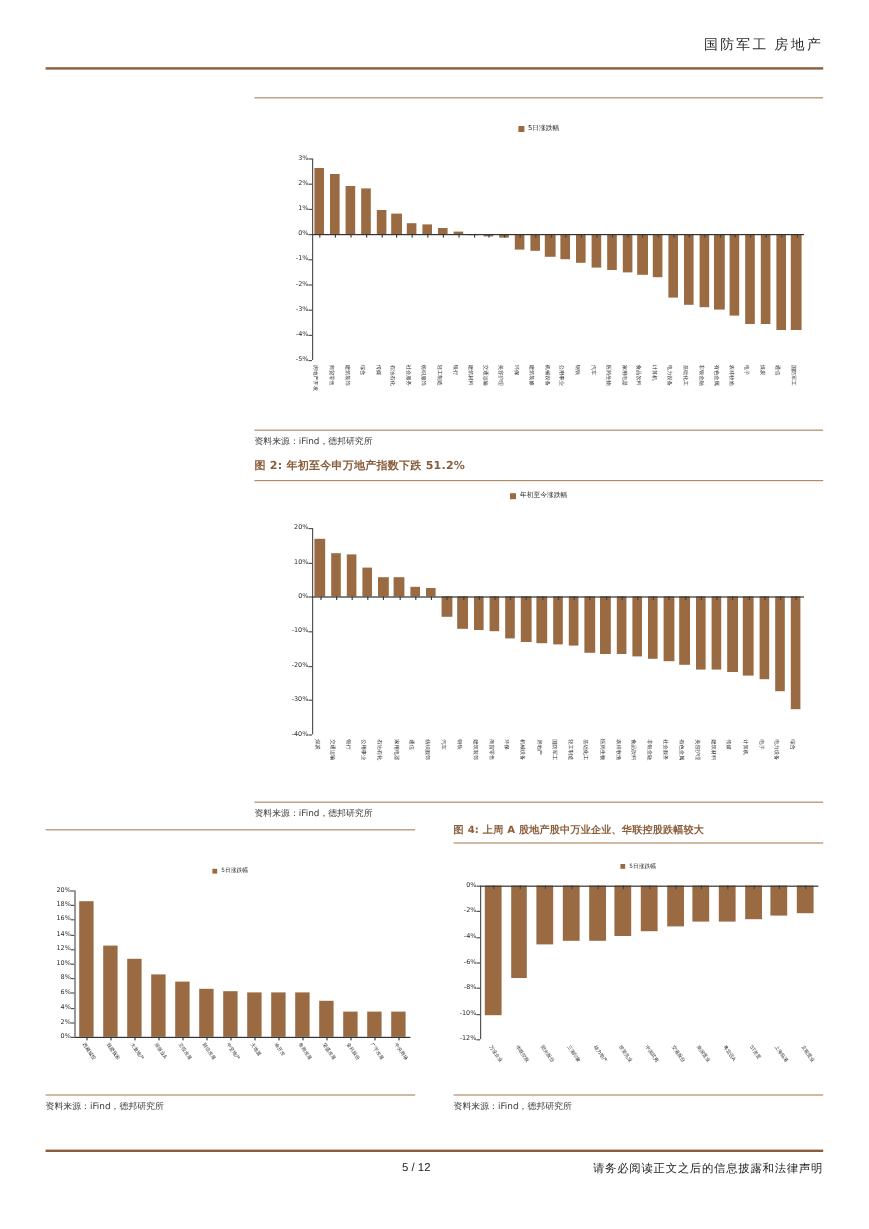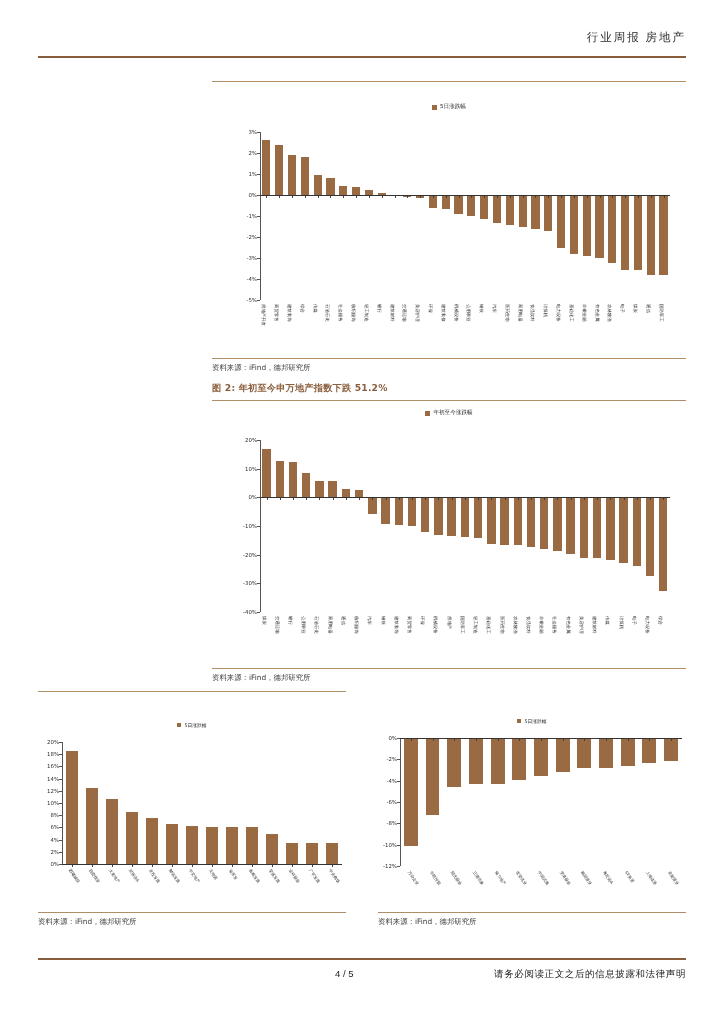--- a/index.html
+++ b/index.html
@@ -65,21 +65,21 @@
                font-family:"Liberation Sans",sans-serif;}
   .footer-note{position:absolute;right:38px;top:968px;font-size:9.5px;color:#222;
                letter-spacing:.6px;font-family:"Liberation Serif",serif;}
 </style>
 </head>
 <body>
 
 <div class="page">
 
   <div class="header">
-    <div class="header-right">行业周报  房地产</div>
+    <div class="header-right">国防军工  房地产</div>
     <div class="header-rule"></div>
   </div>
 
   <div class="panel-box" style="left:212px;top:76px;width:474px;">
     <div class="fig-rule" style="margin-top:5px;width:474px;"></div>
   </div>
 
   <div class="panel-box" style="left:212px;top:103px;width:474px;">
     <div class="legend">
       <span class="legend-swatch"></span>
@@ -744,20 +744,24 @@
           <div class="xtxt" style="transform: rotate(55deg); font-size: 4px;">中央商场</div>
         </div>
       </div>
   </div>
 
   <div class="panel-box" style="left:38px;top:912px;width:308px;">
     <div class="fig-rule" style="width:308px;margin-bottom:4px;"></div>
     <div class="fig-source">资料来源：iFind，德邦研究所</div>
   </div>
 
+  <div class="panel-box" style="left:378px;top:686px;width:308px;">
+    <div class="fig-title" style="font-size:8.4px;">图 4: 上周 A 股地产股中万业企业、华联控股跌幅较大</div>
+    <div class="fig-rule" style="margin-top:5px;width:308px;"></div>
+  </div>
 
   <div class="panel-box" style="left:378px;top:718px;width:308px;">
     <div class="legend" style="font-size:4.8px;">
       <span class="legend-swatch" style="width:4px;height:4px;"></span>
       <span>5日涨跌幅</span>
     </div>
   </div>
 
   <div class="chart" id="chart4" style="position:absolute;left:400px;top:738px;width:282px;height:128px;">
     <div class="plot" id="plot4" style="position:absolute;left:0;top:0;width:282px;height:128px;">
@@ -874,16 +878,16 @@
         </div>
       </div>
   </div>
 
   <div class="panel-box" style="left:378px;top:912px;width:308px;">
     <div class="fig-rule" style="width:308px;margin-bottom:4px;"></div>
     <div class="fig-source">资料来源：iFind，德邦研究所</div>
   </div>
 
   <div class="footer-rule"></div>
-  <div class="footer-page">4 / 5</div>
+  <div class="footer-page">5 / 12</div>
   <div class="footer-note">请务必阅读正文之后的信息披露和法律声明</div>
 
 </div>
 
 </body></html>

